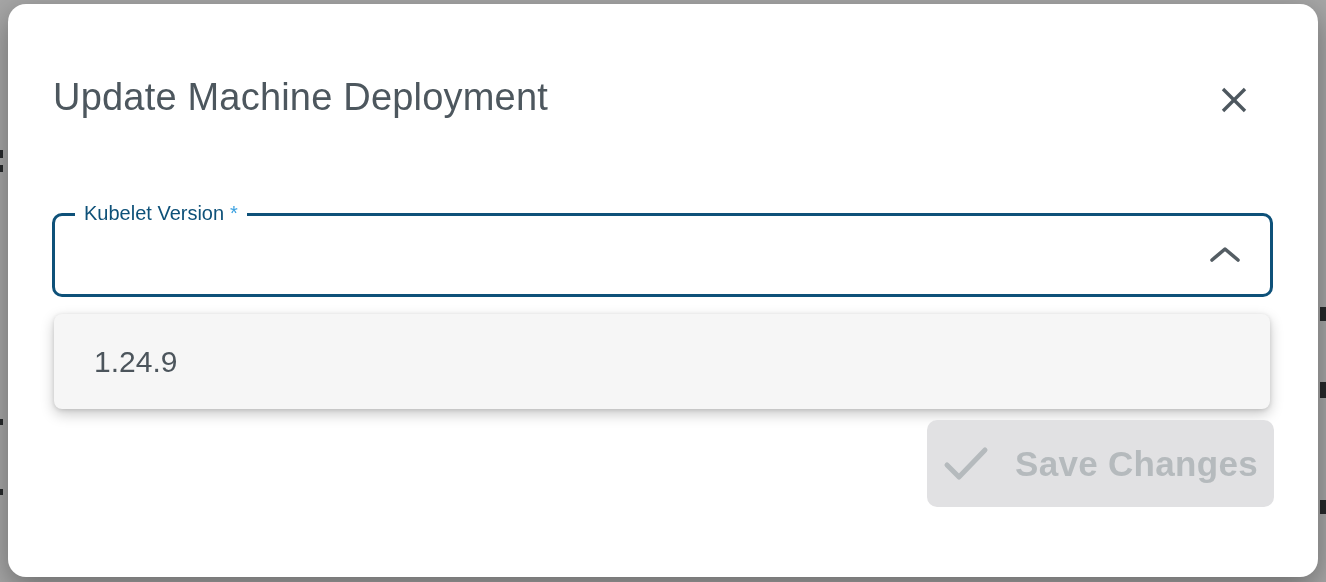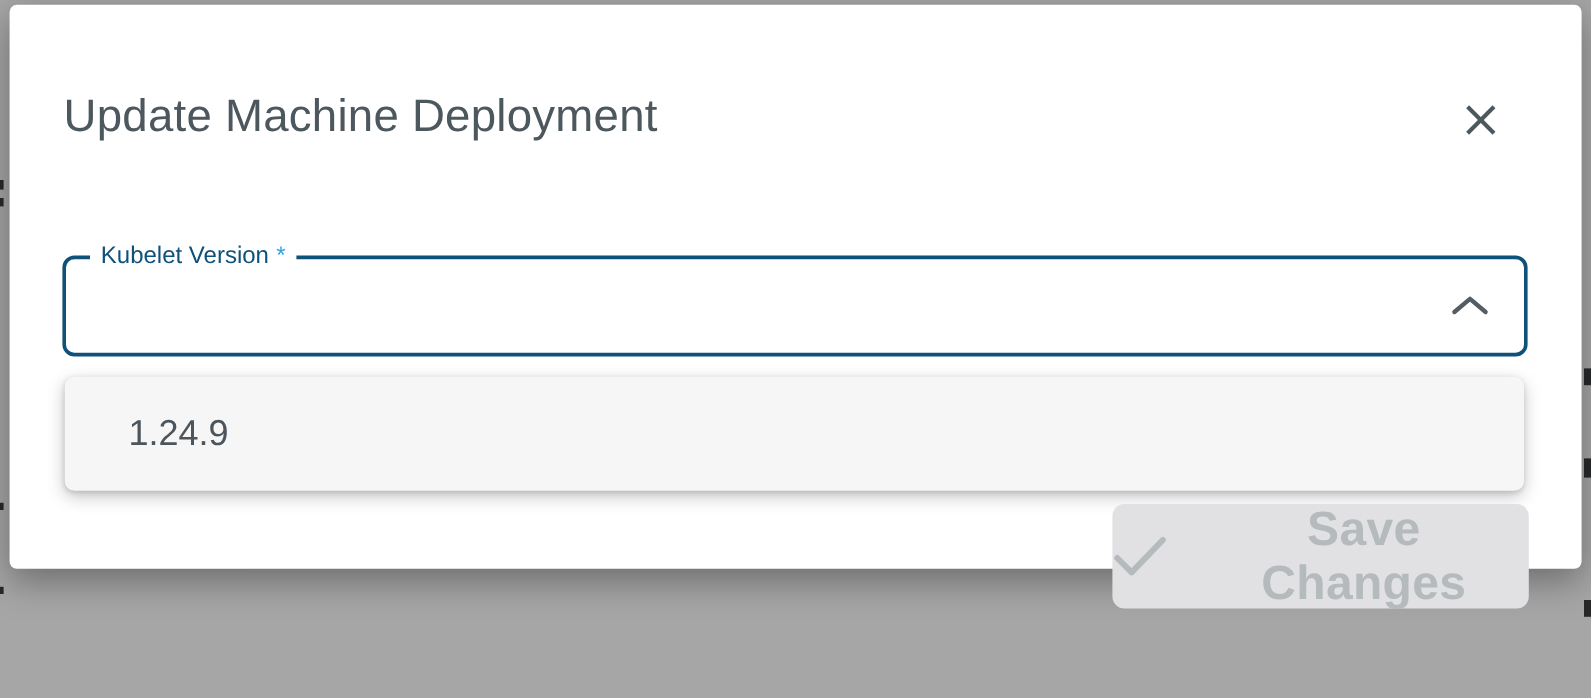--- a/index.html
+++ b/index.html
@@ -15,22 +15,22 @@
   *{margin:0;padding:0;box-sizing:border-box;}
   html,body{width:1326px;height:582px;overflow:hidden;}
   body{
     font-family:"Liberation Sans", sans-serif;
     background:var(--backdrop);
     position:relative;
   }
   .backdrop{position:absolute;inset:0;background:var(--backdrop);}
   .frag{position:absolute;background:#27292b;}
   .modal{
-    position:absolute;left:8px;top:4px;width:1310px;height:470px;
-    background:#ffffff;border-radius:6px;
+    position:absolute;left:8px;top:4px;width:1310px;height:573px;
+    background:#ffffff;border-radius:18px;
     box-shadow:0 10px 30px rgba(0,0,0,0.35);
   }
   .dialog-title{
     position:absolute;left:45px;top:70px;
     font-size:38px;line-height:46px;font-weight:400;color:var(--slate);
     letter-spacing:0.2px;
   }
   .close-btn{
     position:absolute;left:1204px;top:74px;width:44px;height:44px;
     background:transparent;border:none;cursor:pointer;
@@ -54,31 +54,30 @@
     color:#545d63;display:flex;
   }
   .options-panel{
     position:absolute;left:46px;top:310px;width:1216px;height:95px;
     background:var(--panel-bg);border-radius:8px;
     box-shadow:0 5px 14px rgba(0,0,0,0.22), 0 1px 4px rgba(0,0,0,0.12);
     overflow:hidden;
   }
   .option{
     height:100%;display:flex;align-items:center;
-    padding-left:17px;font-size:30px;color:var(--option-text);
+    padding-left:40px;font-size:30px;color:var(--option-text);
     cursor:pointer;
-    margin-left:36px;
   }
   .save-btn{
     position:absolute;left:919px;top:416px;width:347px;height:87px;
     background:var(--disabled-bg);border:none;border-radius:10px;
     color:var(--disabled-text);
     display:flex;align-items:center;justify-content:center;gap:26px;
     font-family:"Liberation Sans", sans-serif;
-    font-size:40px;font-weight:700;letter-spacing:0.3px;
+    font-size:35px;font-weight:700;letter-spacing:0.3px;
     cursor:default;
   }
 </style>
 </head>
 <body>
 
 <div class="backdrop">
 
   <div class="frag" style="left:1320px;top:307px;width:6px;height:14px;"></div>
   <div class="frag" style="left:1320px;top:382px;width:6px;height:16px;"></div>

